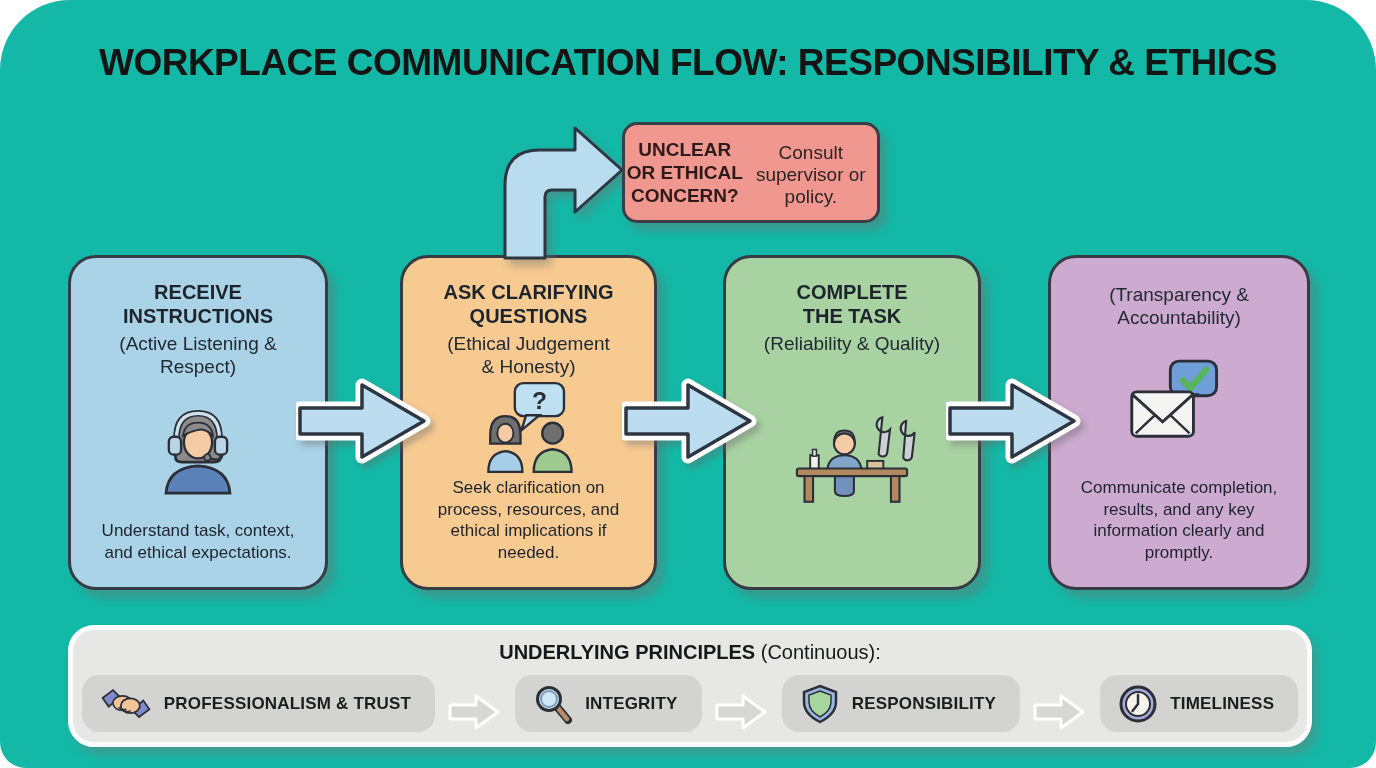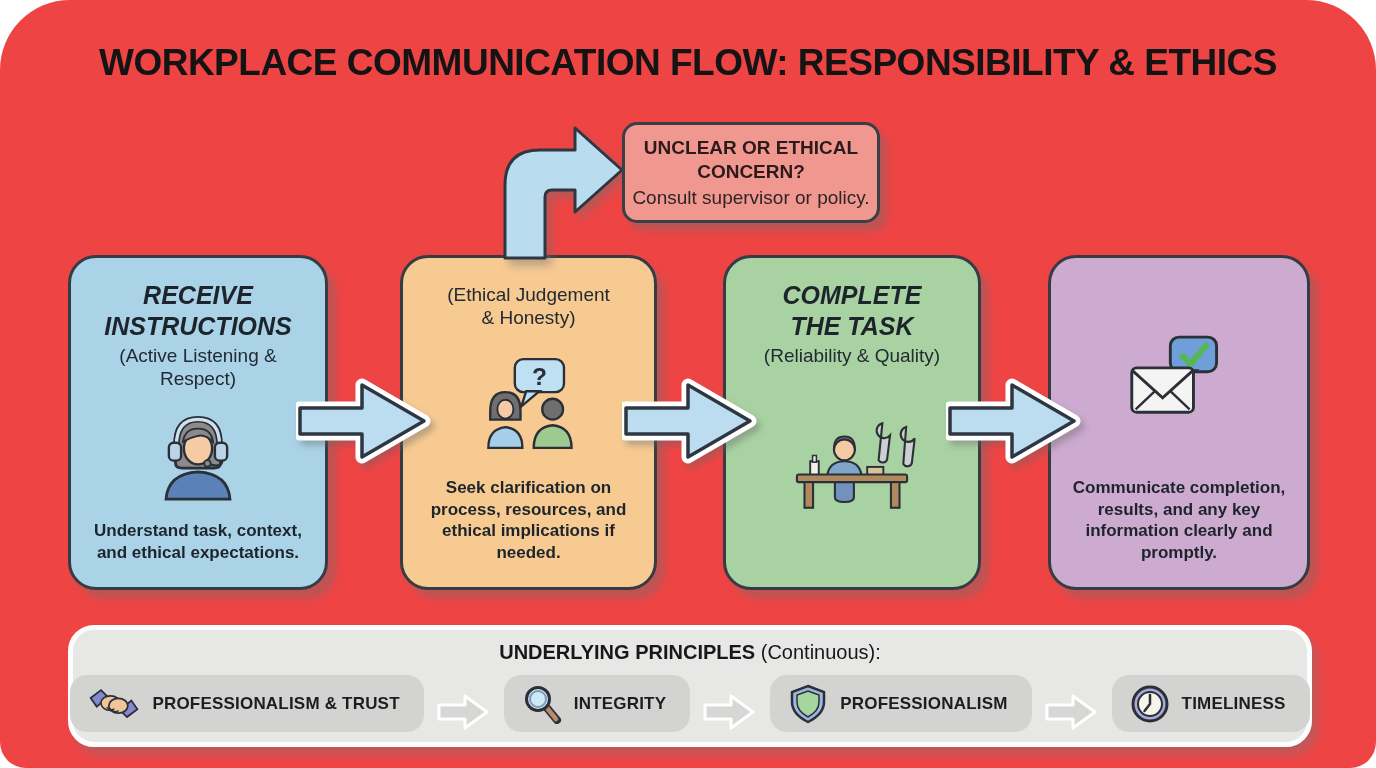--- a/index.html
+++ b/index.html
@@ -1,45 +1,45 @@
 <!DOCTYPE html>
 <html><head>
 <meta charset="utf-8">
 <style>
   * { margin:0; padding:0; box-sizing:border-box; }
   body { background:#ffffff; font-family:"Liberation Sans", sans-serif; width:1376px; height:768px; overflow:hidden; }
-  .canvas { position:relative; width:1376px; height:768px; background:#ef4444; border-radius:70px 70px 26px 26px; overflow:hidden; }
+  .canvas { position:relative; width:1376px; height:768px; background:#14b8a6; border-radius:70px 70px 26px 26px; overflow:hidden; }
 
   .main-title { position:absolute; top:42px; left:0; width:100%; text-align:center;
     font-size:37px; font-weight:700; letter-spacing:-0.5px; color:#141414; white-space:nowrap; }
 
   
   .alert-box { position:absolute; left:622px; top:122px; width:258px; height:101px;
     background:#f0988f; border:3px solid #3a3f47; border-radius:15px;
     box-shadow:7px 8px 7px rgba(110,110,110,.40);
-    display:flex; flex-direction:column; justify-content:center; align-items:center; text-align:center; z-index:3; }
+    display:flex; flex-direction:row; justify-content:center; align-items:center; text-align:center; z-index:3; }
   .alert-title { font-size:19px; font-weight:700; color:#2d1b1b; line-height:1.22; white-space:pre-line; }
   .alert-sub { font-size:19px; color:#2d2424; margin-top:4px; }
 
   
   .curve-arrow { position:absolute; left:490px; top:125px; z-index:2;
     filter:drop-shadow(5px 6px 4px rgba(110,110,110,.45)); }
 
   
   .step { position:absolute; top:255px; height:335px; border:3.5px solid #363b44; border-radius:28px;
     box-shadow:8px 9px 7px rgba(110,110,110,.38);
     display:flex; flex-direction:column; align-items:center; text-align:center; padding:22px 16px 24px; z-index:1; }
   .step-1 { left:68px;  width:260px; background:#abd3e8; }
   .step-2 { left:400px; width:257px; background:#f7ca92; }
   .step-3 { left:723px; width:258px; background:#a9d2a3; }
   .step-4 { left:1048px; width:262px; background:#cdaad0; }
-  .step-title { font-size:25px; font-weight:700; color:#1d242c; line-height:1.22; white-space:pre-line;font-style:italic; }
+  .step-title { font-size:20px; font-weight:700; color:#1d242c; line-height:1.22; white-space:pre-line; }
   .step-sub { font-size:19px; color:#222a32; line-height:1.2; margin-top:4px; white-space:pre-line; }
   .step-icon { flex:1; display:flex; align-items:center; justify-content:center; }
-  .step-desc { font-size:17px; color:#1d242c; line-height:1.26; max-width:228px;font-weight:bold; }
+  .step-desc { font-size:17px; color:#1d242c; line-height:1.26; max-width:228px; }
 
   
   .flow-arrow { position:absolute; top:377px; z-index:4;
     filter:drop-shadow(4px 5px 3px rgba(100,100,100,.40)); }
   .fa-1 { left:296px; } .fa-2 { left:622px; } .fa-3 { left:946px; }
 
   
   .principles { position:absolute; left:68px; top:625px; width:1244px; height:122px;
     background:#e7e7e5; border:5px solid #fdfdfd; border-radius:26px;
     box-shadow:6px 8px 9px rgba(120,120,120,.40); text-align:center; z-index:1; }
@@ -82,20 +82,22 @@
         <rect x="19" y="37" width="13" height="19" rx="5" fill="#b9d4e6" stroke="#2b2f38" stroke-width="2.5"></rect>
         <rect x="68" y="37" width="13" height="19" rx="5" fill="#b9d4e6" stroke="#2b2f38" stroke-width="2.5"></rect>
         <path d="M76,55 Q76,64 62,60" fill="none" stroke="#2b2f38" stroke-width="2.5"></path>
         <circle cx="60" cy="59" r="3.5" fill="#8b8b8b" stroke="#2b2f38" stroke-width="2"></circle>
       </svg>
     </div>
     <div class="step-desc">Understand task, context, and ethical expectations.</div>
   </div>
 
   <div class="step step-2">
+    <div class="step-title">ASK CLARIFYING
+QUESTIONS</div>
     <div class="step-sub">(Ethical Judgement
 &amp; Honesty)</div>
     <div class="step-icon">
       <svg width="104" height="95" viewBox="0 0 110 100">
         <rect x="40" y="3" width="52" height="35" rx="9" fill="#bfe0f2" stroke="#2b2f38" stroke-width="2.5"></rect>
         <path d="M52,37 L47,53 L66,37 Z" fill="#bfe0f2" stroke="#2b2f38" stroke-width="2.5"></path>
         <text x="66" y="30" text-anchor="middle" font-size="26" font-weight="bold" fill="#2b2f38" font-family="Liberation Sans, sans-serif">?</text>
         <path d="M14,58 Q14,38 30,38 Q46,38 46,58 L46,67 L14,67 Z" fill="#6f6f6f" stroke="#2b2f38" stroke-width="2.5"></path>
         <ellipse cx="30" cy="56" rx="8.5" ry="10" fill="#f5cba6" stroke="#2b2f38" stroke-width="2"></ellipse>
         <path d="M12,97 Q12,77 30,75 Q48,77 48,97 Z" fill="#a6cee8" stroke="#2b2f38" stroke-width="2.5"></path>
@@ -122,20 +124,22 @@
         <rect x="96" y="52" width="17" height="9" fill="#d8c49a" stroke="#2b2f38" stroke-width="2"></rect>
         <path d="M62,67 h20 v17 q0,5 -10,5 q-10,0 -10,-5 Z" fill="#7291bd" stroke="#2b2f38" stroke-width="2.2"></path>
         <rect x="22" y="60" width="116" height="8" rx="2" fill="#b08a5e" stroke="#2b2f38" stroke-width="2.2"></rect>
         <rect x="30" y="68" width="9" height="27" fill="#b08a5e" stroke="#2b2f38" stroke-width="2.2"></rect>
         <rect x="121" y="68" width="9" height="27" fill="#b08a5e" stroke="#2b2f38" stroke-width="2.2"></rect>
       </svg>
     </div>
   </div>
 
   <div class="step step-4">
+    <div class="step-sub">(Transparency &amp;
+Accountability)</div>
     <div class="step-icon">
       <svg width="106" height="92" viewBox="0 0 110 95">
         <rect x="46" y="4" width="48" height="36" rx="9" fill="#6f9ed8" stroke="#2b2f38" stroke-width="3"></rect>
         <path d="M58,39 L51,55 L72,39 Z" fill="#6f9ed8" stroke="#2b2f38" stroke-width="3"></path>
         <path d="M59,24 L67,32 L83,13" fill="none" stroke="#57b657" stroke-width="6.5" stroke-linecap="round" stroke-linejoin="round"></path>
         <rect x="6" y="36" width="64" height="46" rx="5" fill="#f4f4f2" stroke="#2b2f38" stroke-width="3"></rect>
         <path d="M7,39 L38,67 L69,39" fill="none" stroke="#2b2f38" stroke-width="3"></path>
         <path d="M10,79 L30,60 M66,79 L46,60" fill="none" stroke="#2b2f38" stroke-width="2.5"></path>
       </svg>
     </div>
@@ -188,21 +192,21 @@
 
       <svg class="pill-arrow" width="54" height="40" viewBox="0 0 54 40">
         <path d="M2,13 L28,13 L28,4 L50,20 L28,36 L28,27 L2,27 Z" fill="#d7d7d5" stroke="#ffffff" stroke-width="3" stroke-linejoin="round"></path>
       </svg>
 
       <div class="pill">
         <svg width="40" height="40" viewBox="0 0 40 40">
           <path d="M20,2 L36,8 L36,18 Q36,30 20,38 Q4,30 4,18 L4,8 Z" fill="#9db8e0" stroke="#2b2f38" stroke-width="2.5"></path>
           <path d="M20,7 L31,11 L31,18 Q31,27 20,33 Q9,27 9,18 L9,11 Z" fill="#a5d69e" stroke="#2b2f38" stroke-width="1.5"></path>
         </svg>
-        <span class="pill-label">PROFESSIONALISM</span>
+        <span class="pill-label">RESPONSIBILITY</span>
       </div>
 
       <svg class="pill-arrow" width="54" height="40" viewBox="0 0 54 40">
         <path d="M2,13 L28,13 L28,4 L50,20 L28,36 L28,27 L2,27 Z" fill="#d7d7d5" stroke="#ffffff" stroke-width="3" stroke-linejoin="round"></path>
       </svg>
 
       <div class="pill">
         <svg width="40" height="40" viewBox="0 0 40 40">
           <circle cx="20" cy="20" r="17" fill="#a8abd8" stroke="#2b2f38" stroke-width="3"></circle>
           <circle cx="20" cy="20" r="12" fill="#f7f4ec" stroke="#2b2f38" stroke-width="2"></circle>

